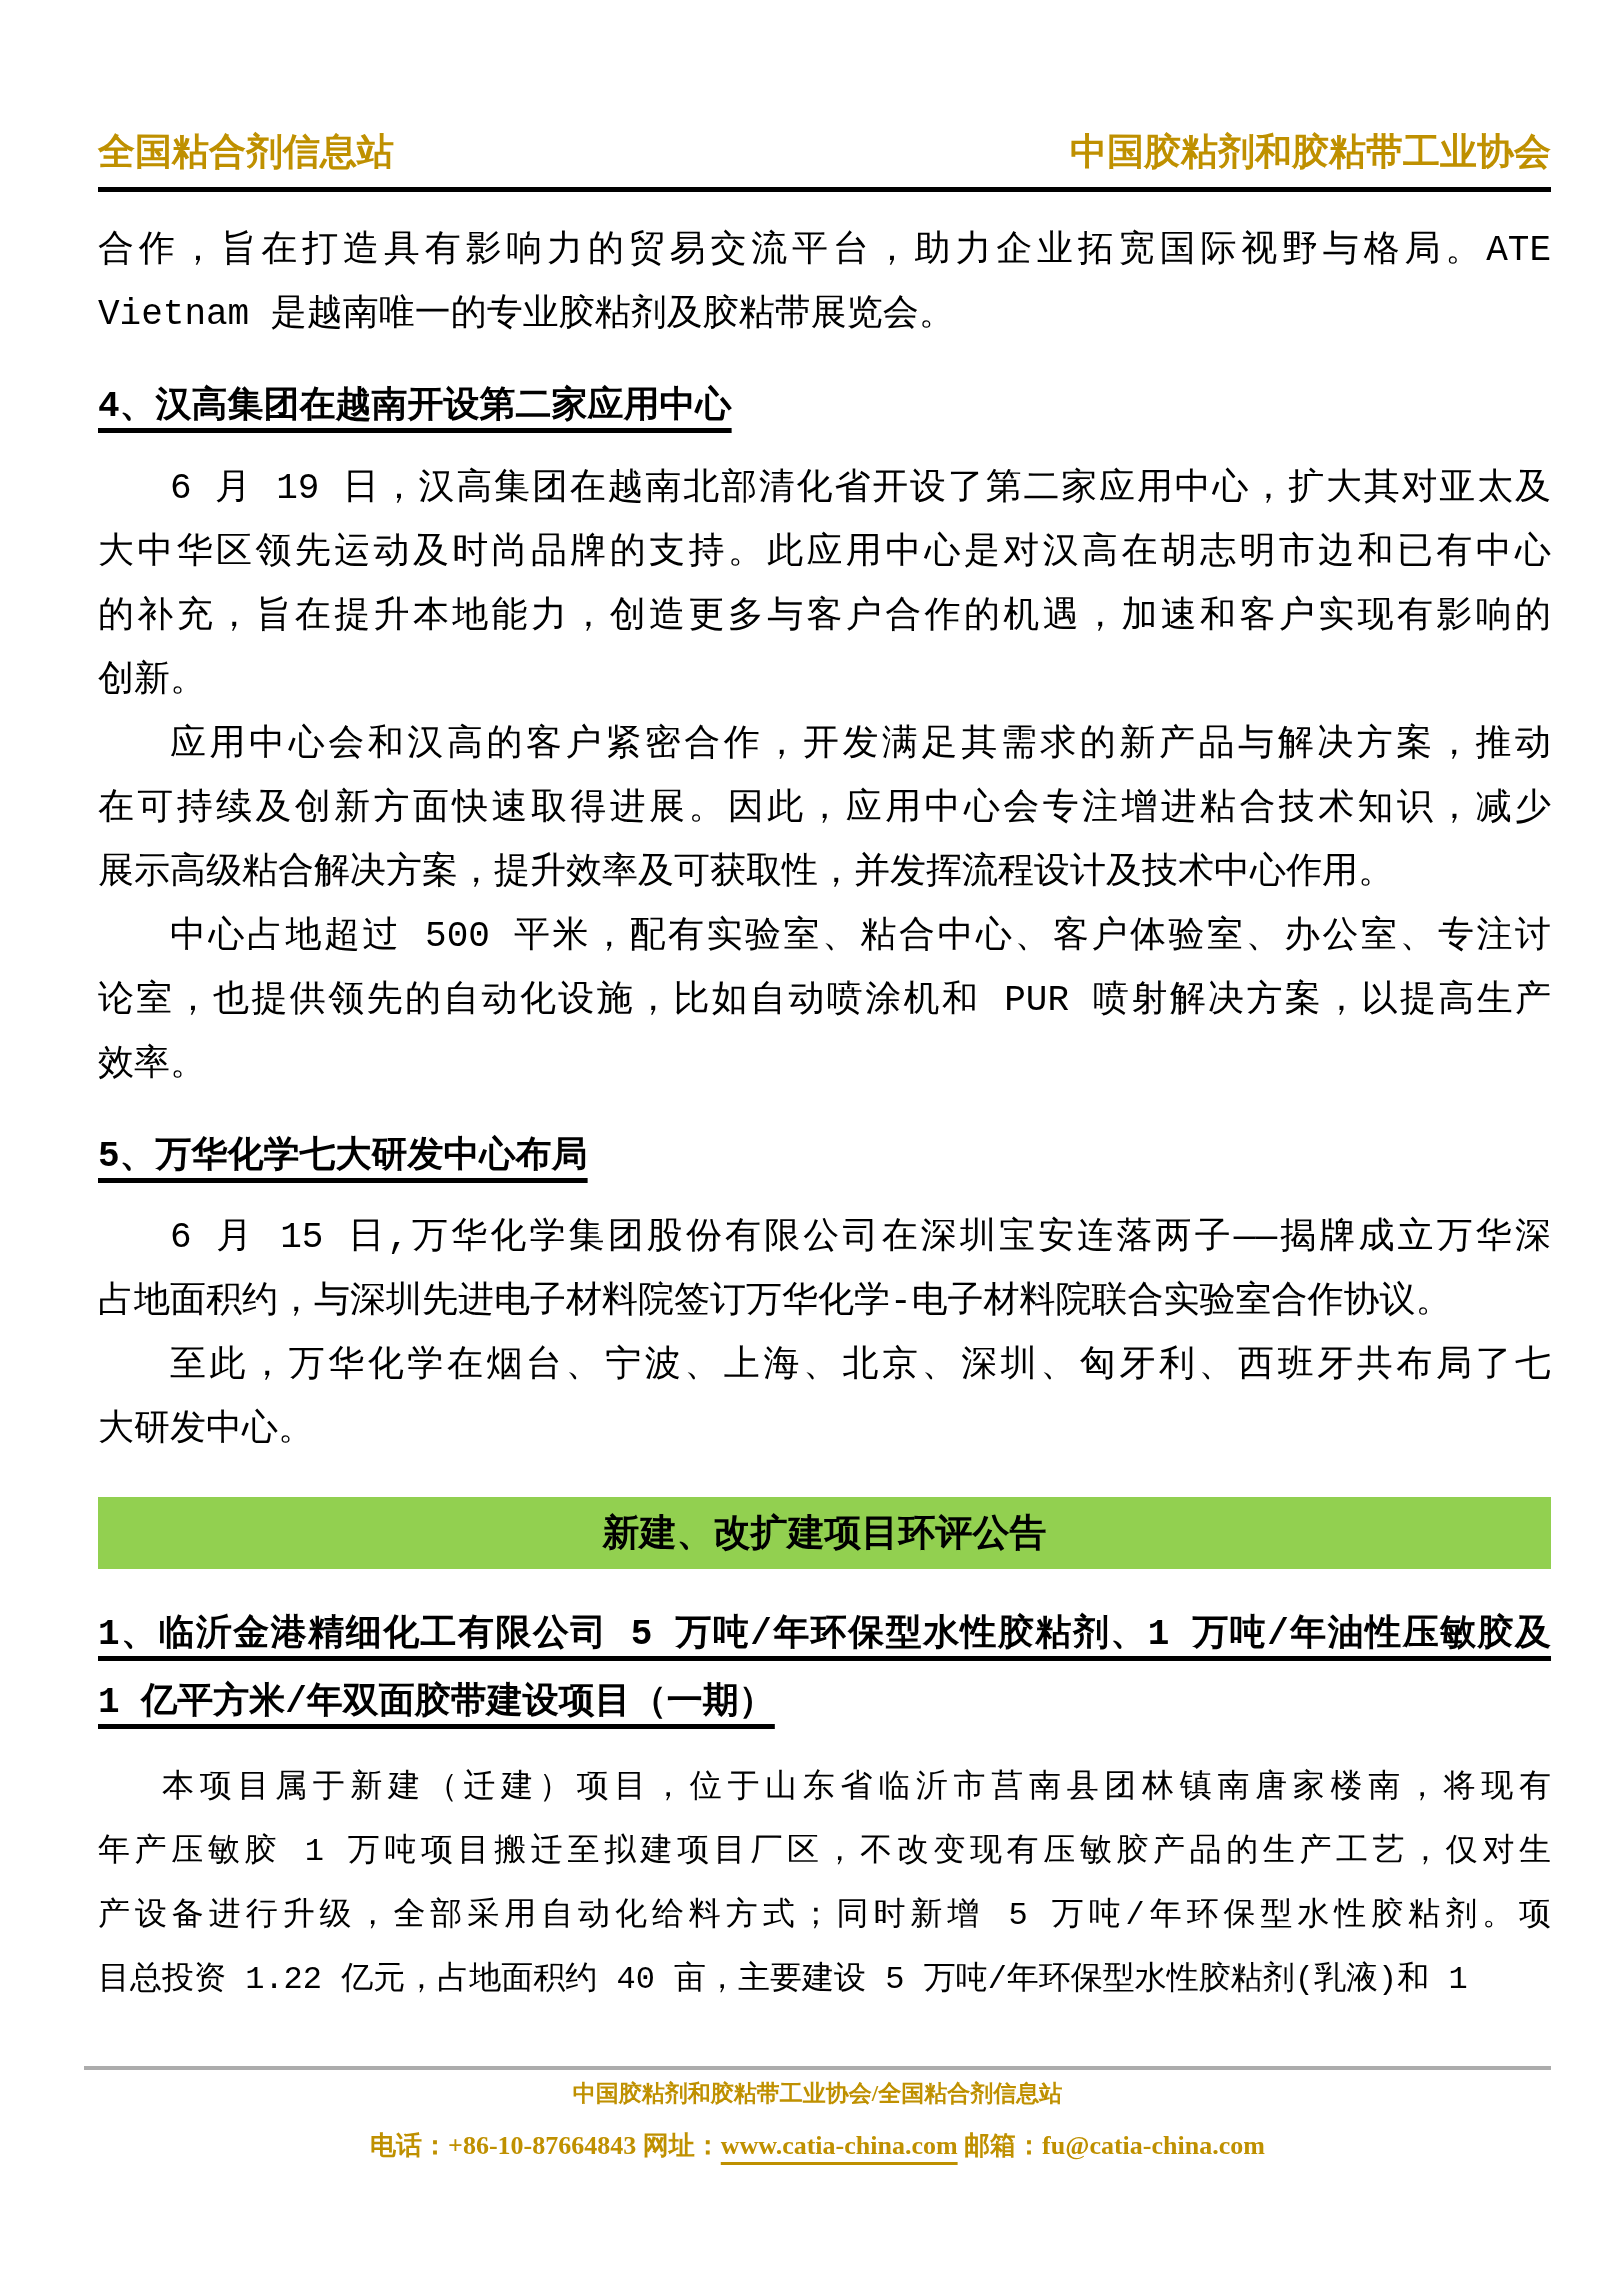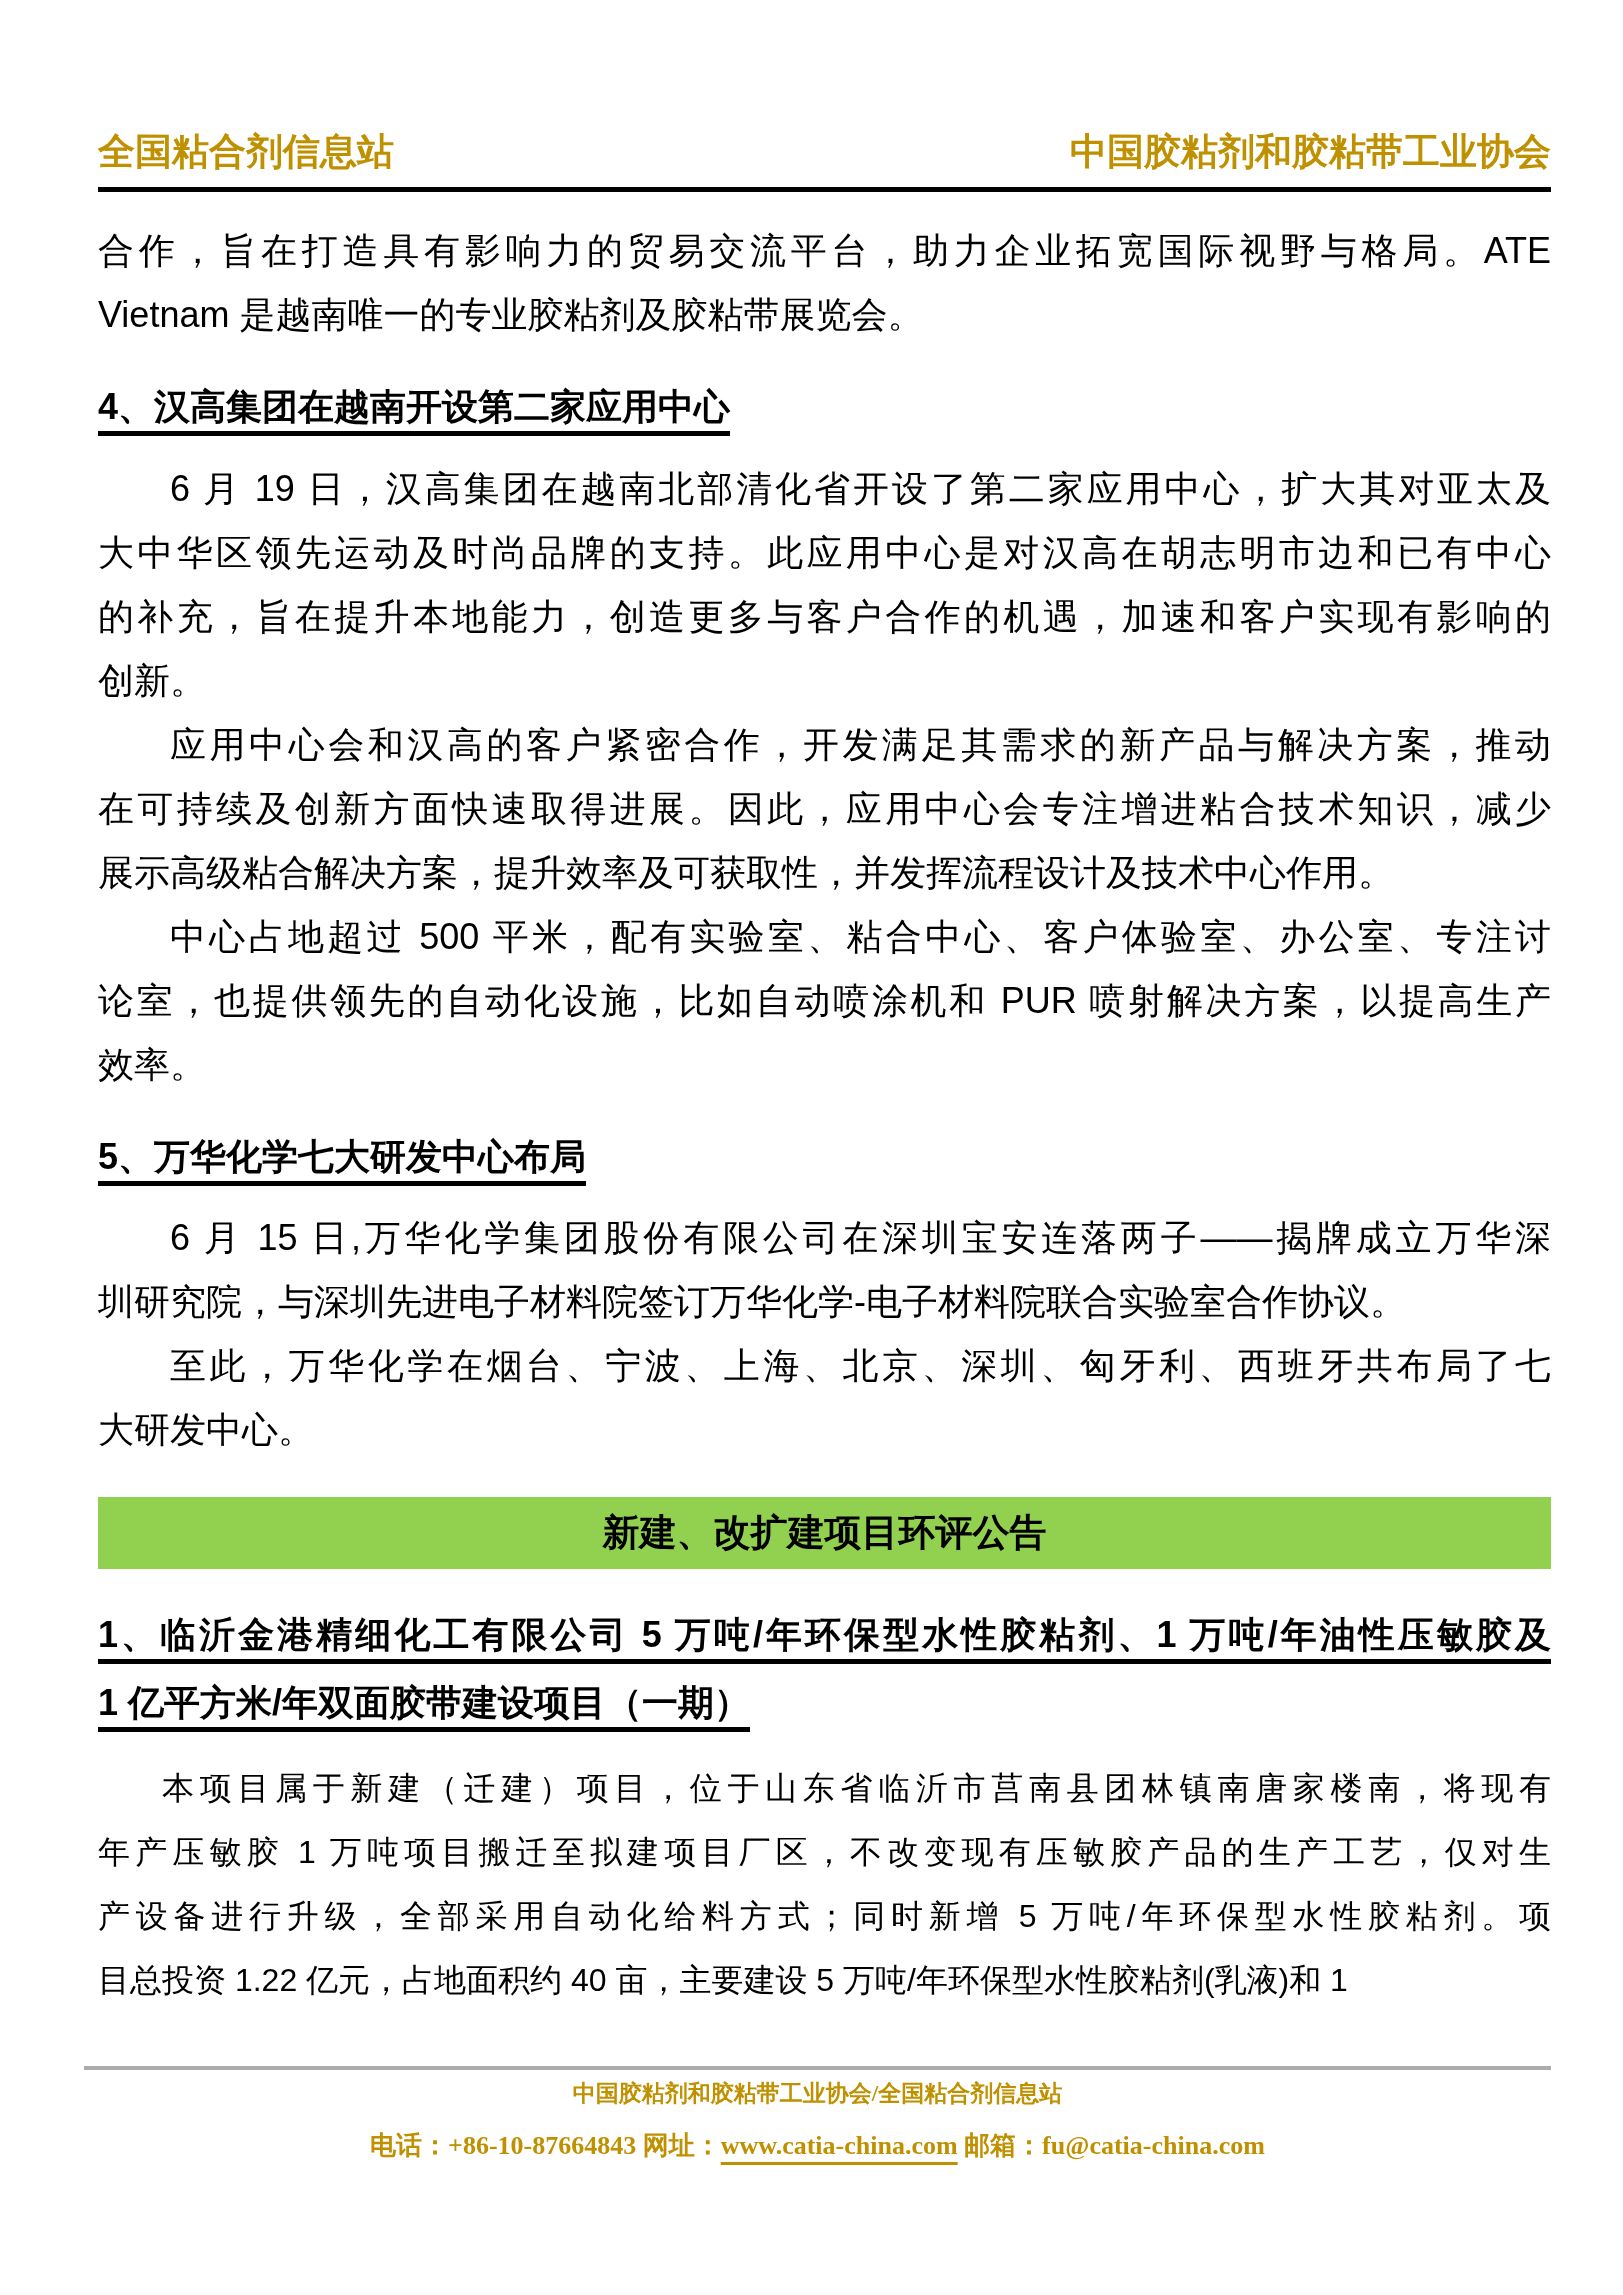--- a/index.html
+++ b/index.html
@@ -20,21 +20,21 @@
     font-family:"Liberation Serif", serif;
     font-weight:700; font-size:37px; line-height:50px;
     color:#BF9000;
   }
   .hdr-rule { height:5.1px; background:#000000; margin-top:10.3px; }
 
   
   .doc-body { font-size:36px; line-height:64px; }
   .para { margin:0; }
   .para.lead { margin-top:27px; }
-  .line { white-space:nowrap; }
+  .line { white-space:nowrap;font-family:Liberation Mono, monospace; }
   .line.just { white-space:normal; text-align:justify; text-align-last:justify; }
   .line.ind { text-indent:72px; }
   .para.small { font-size:32px; line-height:64px; margin-top:19.3px; }
   .para.small .line.ind { text-indent:64px; }
 
   .heading { font-weight:700; margin:29px 0 19.3px; }
   .heading .line { line-height:61px; }
   .heading .line .u {
     text-decoration:underline;
     text-decoration-thickness:4.5px;
@@ -107,21 +107,21 @@
       <div class="para">
         <div class="line just ind">中心占地超过 500 平米，配有实验室、粘合中心、客户体验室、办公室、专注讨</div>
         <div class="line just">论室，也提供领先的自动化设施，比如自动喷涂机和 PUR 喷射解决方案，以提高生产</div>
         <div class="line">效率。</div>
       </div>
       <div class="heading">
         <div class="line"><span class="u">5、万华化学七大研发中心布局</span></div>
       </div>
       <div class="para">
         <div class="line just ind">6 月 15 日,万华化学集团股份有限公司在深圳宝安连落两子——揭牌成立万华深</div>
-        <div class="line">圳研究院，与深圳先进电子材料院签订万华化学-电子材料院联合实验室合作协议。</div>
+        <div class="line">占地面积约，与深圳先进电子材料院签订万华化学-电子材料院联合实验室合作协议。</div>
       </div>
       <div class="para">
         <div class="line just ind">至此，万华化学在烟台、宁波、上海、北京、深圳、匈牙利、西班牙共布局了七</div>
         <div class="line">大研发中心。</div>
       </div>
       <div class="banner">新建、改扩建项目环评公告</div>
       <div class="heading two-line">
         <div class="line just"><span class="u">1、临沂金港精细化工有限公司 5 万吨/年环保型水性胶粘剂、1 万吨/年油性压敏胶及</span></div>
         <div class="line"><span class="u">1 亿平方米/年双面胶带建设项目（一期）</span></div>
       </div>

